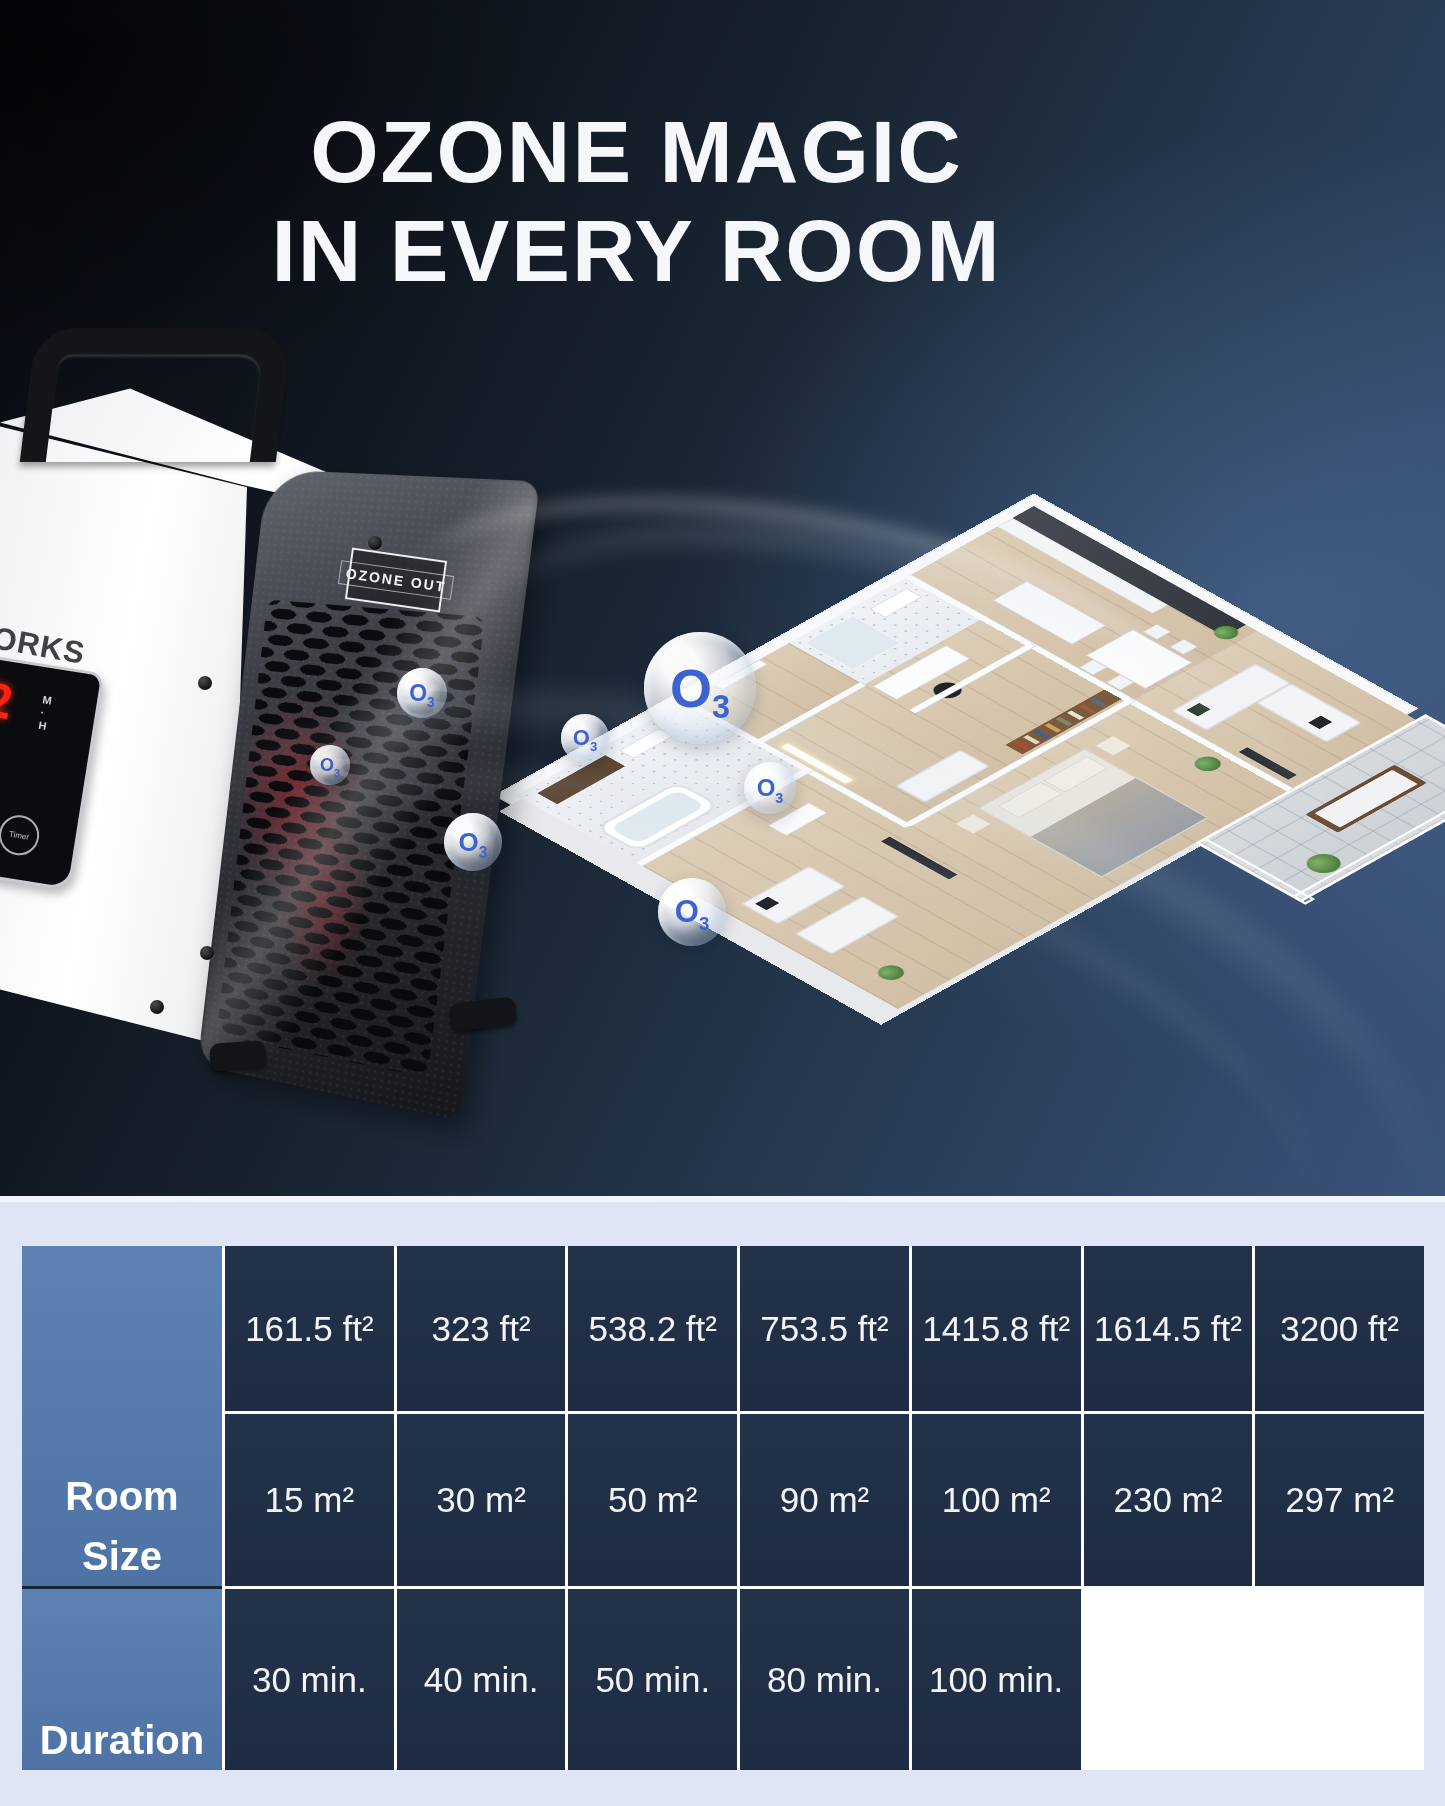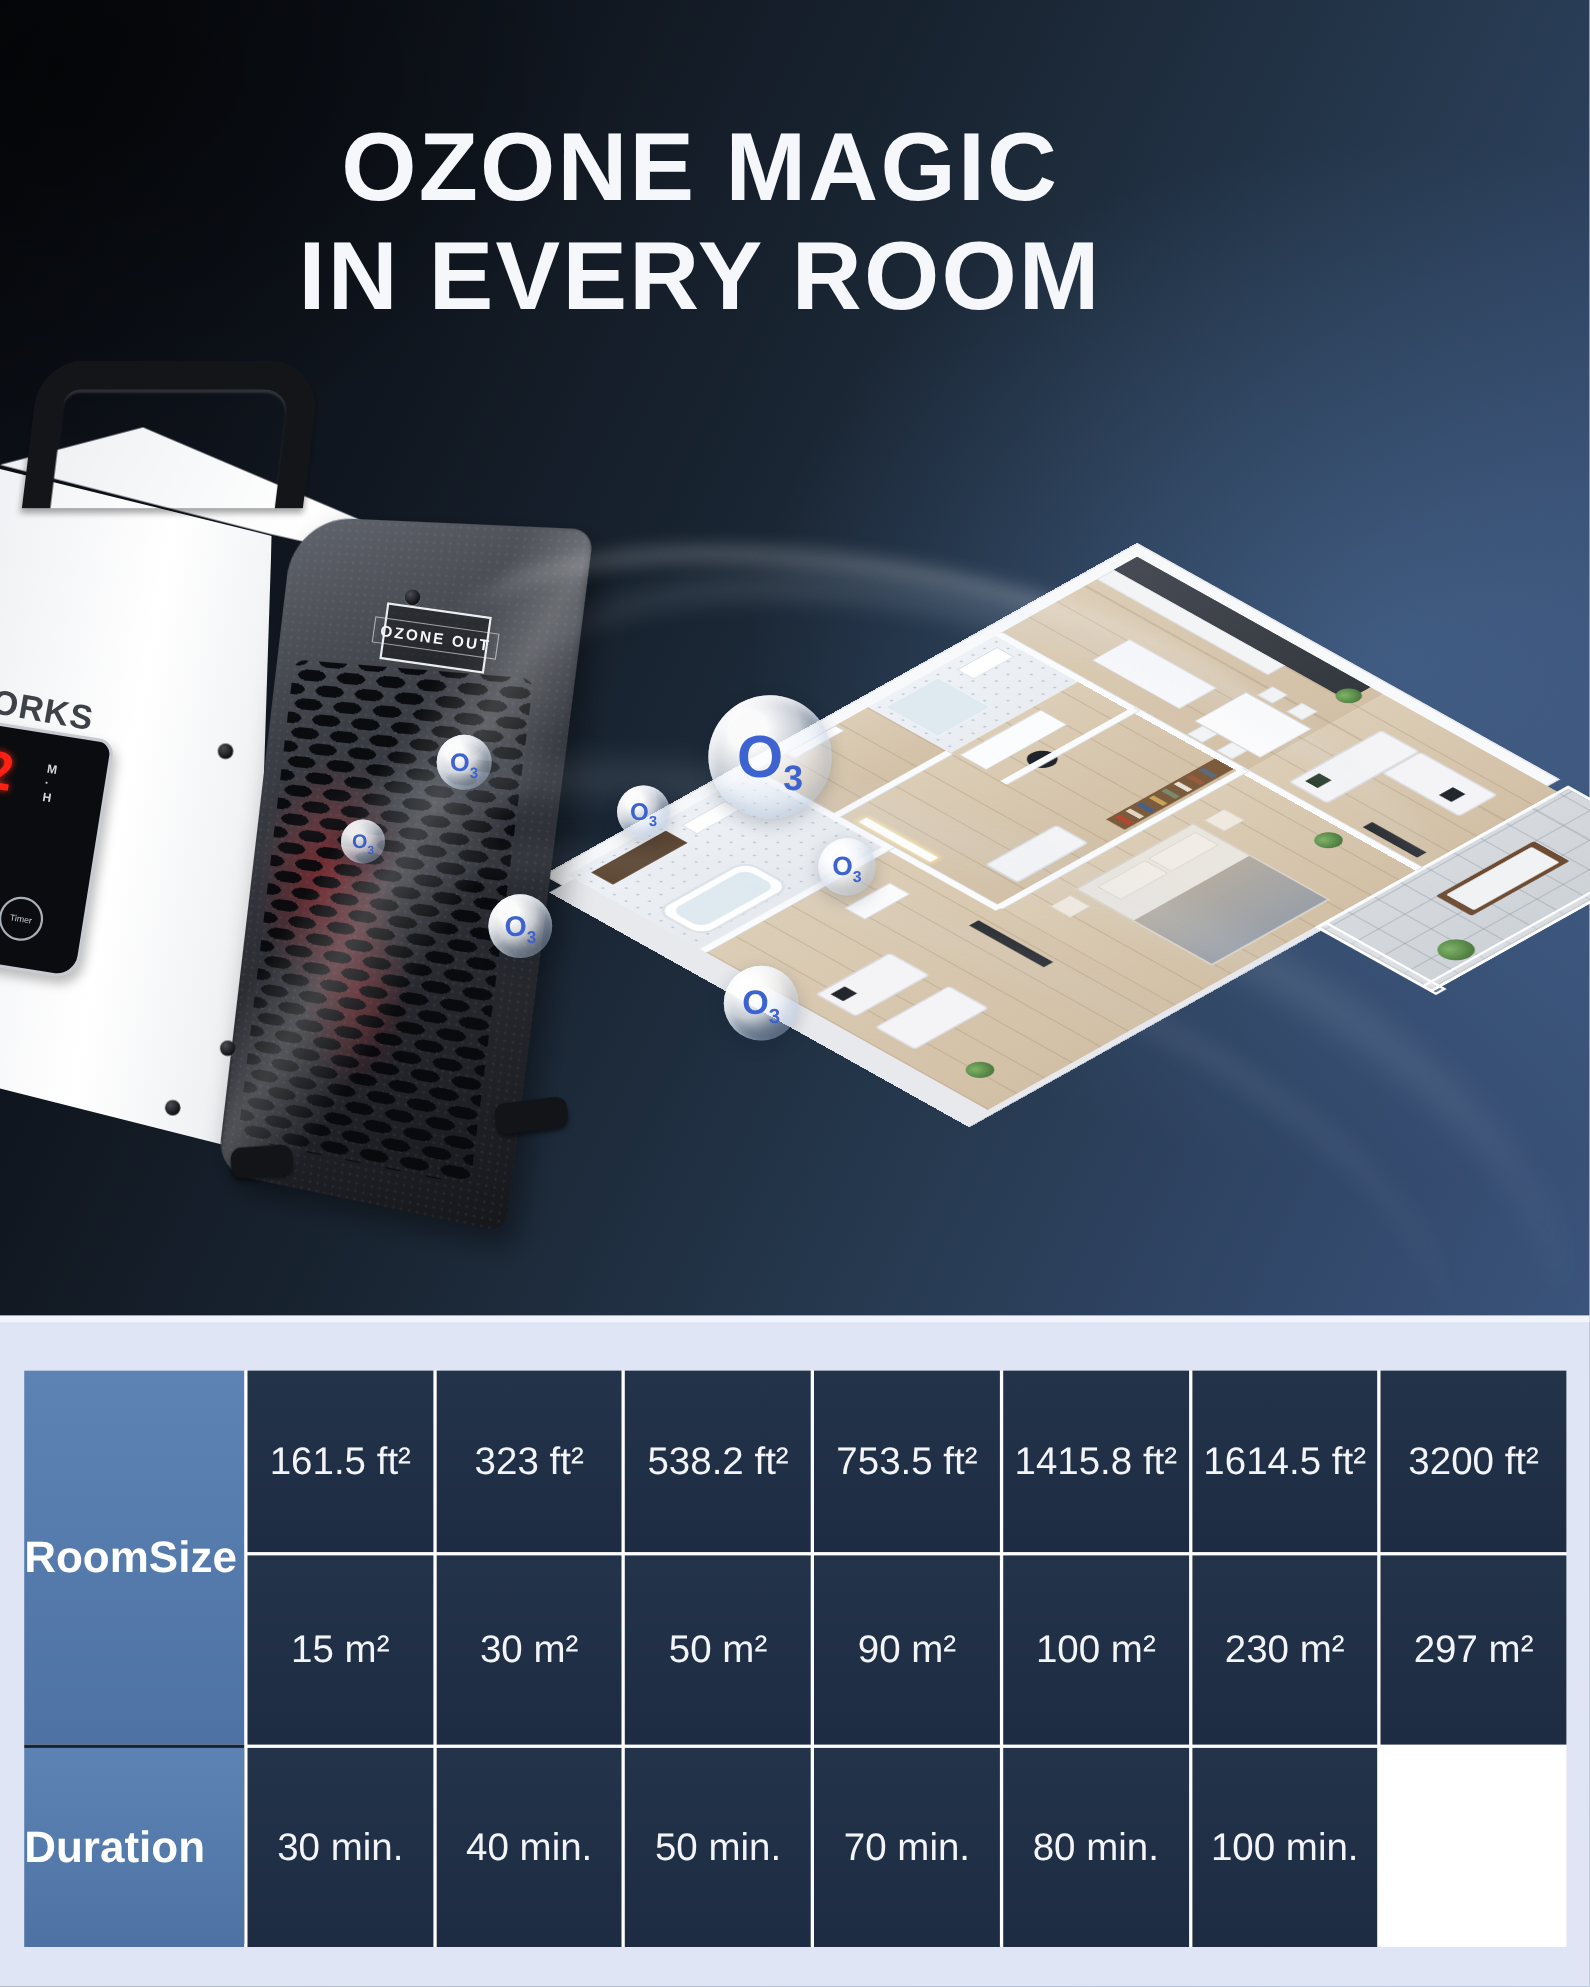--- a/index.html
+++ b/index.html
@@ -136,21 +136,21 @@
   .b6{left:744px;top:762px;width:52px;height:52px;font-size:24px;}
   .b7{left:658px;top:878px;width:68px;height:68px;font-size:31px;}
 
   
   .table-section{left:0;top:1196px;width:1445px;height:610px;background:#dfe5f5;
     border-top:6px solid #f1f4fc;box-sizing:border-box;}
   .size-table{position:absolute;left:22px;top:44px;width:1402px;
     display:grid;grid-template-columns:200px repeat(7,1fr);
     grid-template-rows:165px 172px 181px;gap:3px;background:#ffffff;}
   .hcell{background:linear-gradient(180deg,#5d83b5,#4d72a3);color:#ffffff;font-weight:700;
-    display:flex;flex-direction:row;align-items:center;justify-content:flex-start;font-size:40px;line-height:1.5;}
+    display:flex;flex-direction:column;align-items:center;justify-content:flex-end;font-size:40px;line-height:1.5;}
   .hcell.size{grid-row:1 / span 2;grid-column:1;}
   .hcell.dur{grid-row:3;grid-column:1;box-shadow:0 -3px 0 0 #1a2333;}
   .dcell{background:linear-gradient(180deg,#233349,#1d2c42);color:#f2f4f8;font-size:35px;
     display:flex;align-items:center;justify-content:center;}
 </style>
 </head>
 <body>
 
 <div class="abs title">
   <div>OZONE MAGIC</div>
@@ -330,17 +330,16 @@
     <div class="dcell" style="grid-row:2">100 m²</div>
     <div class="dcell" style="grid-row:2">230 m²</div>
     <div class="dcell" style="grid-row:2">297 m²</div>
 
     <div class="hcell dur">
       <span>Duration</span>
     </div>
     <div class="dcell" style="grid-row:3">30 min.</div>
     <div class="dcell" style="grid-row:3">40 min.</div>
     <div class="dcell" style="grid-row:3">50 min.</div>
-    <div class="dcell" style="grid-row:3">70 min.</div>
     <div class="dcell" style="grid-row:3">80 min.</div>
     <div class="dcell" style="grid-row:3">100 min.</div>
   </div>
 </div>
 
 </body></html>

